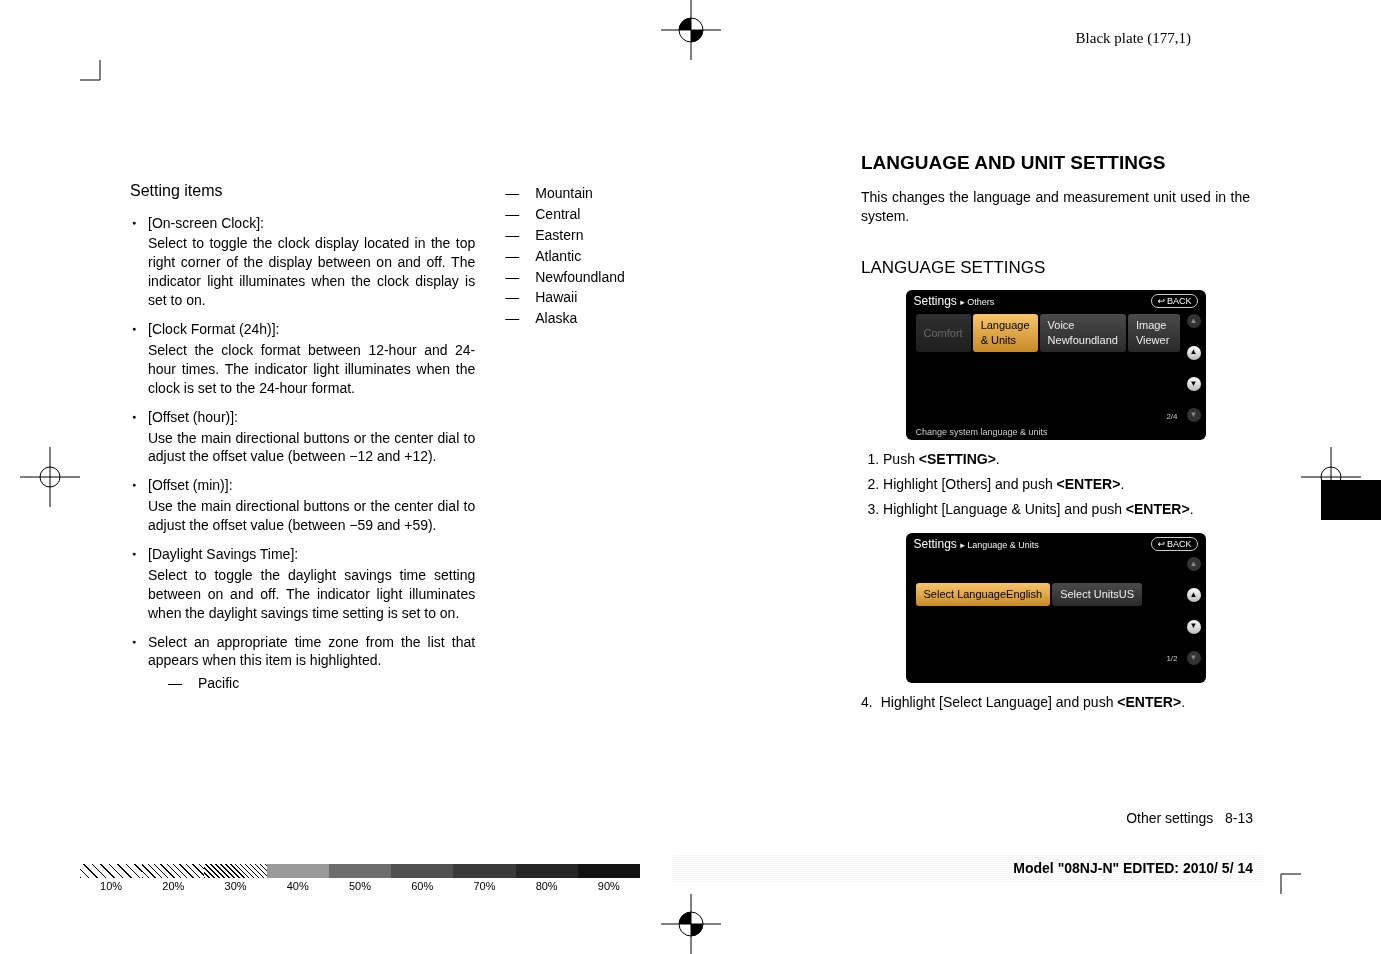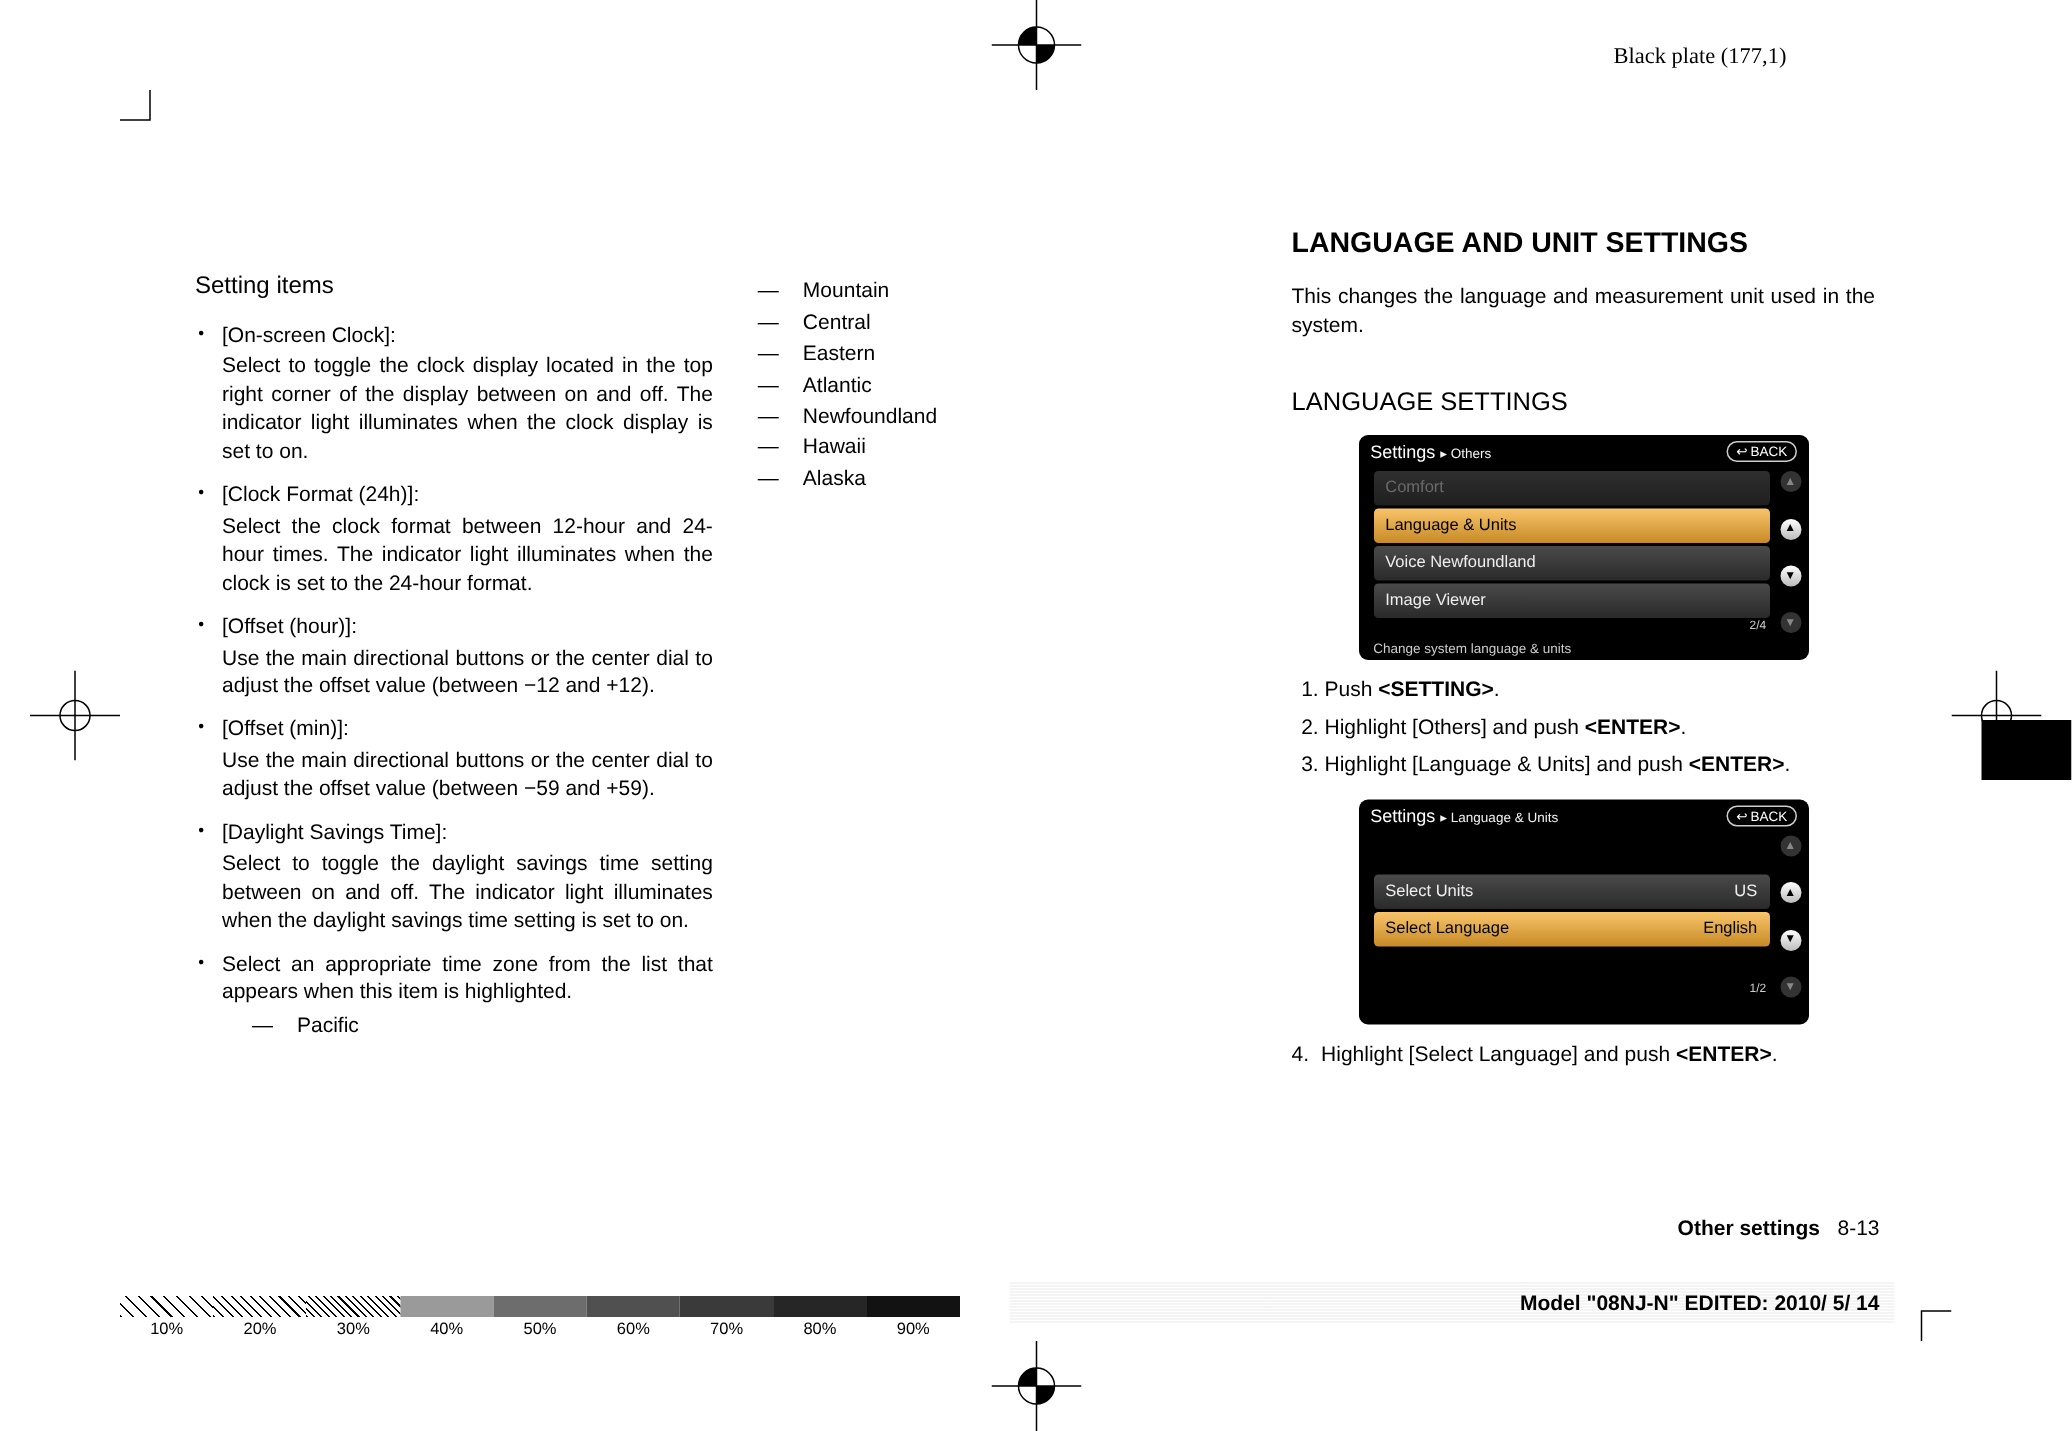--- a/index.html
+++ b/index.html
@@ -164,21 +164,21 @@
     align-items: center;
     justify-content: center;
     font-size: 8px;
     color: #888;
   }
   .scroll-btn.active { background: linear-gradient(#fff,#bbb); color:#000; }
   .list-area {
     position: absolute;
     left: 10px; top: 24px; right: 26px;
     display: flex;
-    flex-direction: column;
+    flex-direction: row;
     gap: 2px;
   }
   .list-row {
     background: linear-gradient(#4a4a4a,#2a2a2a);
     border-radius: 3px;
     padding: 4px 8px;
     font-size: 11px;
     color: #eee;
     display: flex;
     align-items: center;
@@ -205,21 +205,21 @@
   ol.steps { list-style: decimal; margin-left: 22px; font-size: 14px; }
   ol.steps li { margin-bottom: 6px; text-align: justify; }
   .strong { font-weight: bold; }
 
   .page-footer-right {
     position: absolute;
     right: 128px;
     top: 810px;
     font-size: 14px;
   }
-  .page-footer-right .bold { font-weight: bold; }
+  .page-footer-right .bold { font-weight: normal; }
 
   .model-line {
     position: absolute;
     right: 128px;
     bottom: 78px;
     font-size: 14px;
     font-weight: bold;
   }
   .model-bg {
     position: absolute;
@@ -420,27 +420,27 @@
         <span class="sshot-title">
           <span>Settings</span>
           <span class="crumb">▸ Language &amp; Units</span>
         </span>
         <span class="back-btn">
           <span>↩</span>
           <span>BACK</span>
         </span>
       </div>
       <div class="list-area" style="top:50px">
+        <div class="list-row selected">
+          <span>Select Language</span>
+          <span>English</span>
+        </div>
         <div class="list-row">
           <span>Select Units</span>
           <span>US</span>
-        </div>
-        <div class="list-row selected">
-          <span>Select Language</span>
-          <span>English</span>
         </div>
       </div>
       <div class="scroll-col">
         <div class="scroll-btn">▲</div>
         <div class="scroll-btn active">▲</div>
         <div class="scroll-btn active">▼</div>
         <div class="scroll-btn">▼</div>
       </div>
       <div class="page-ind">1/2</div>
     </div>

